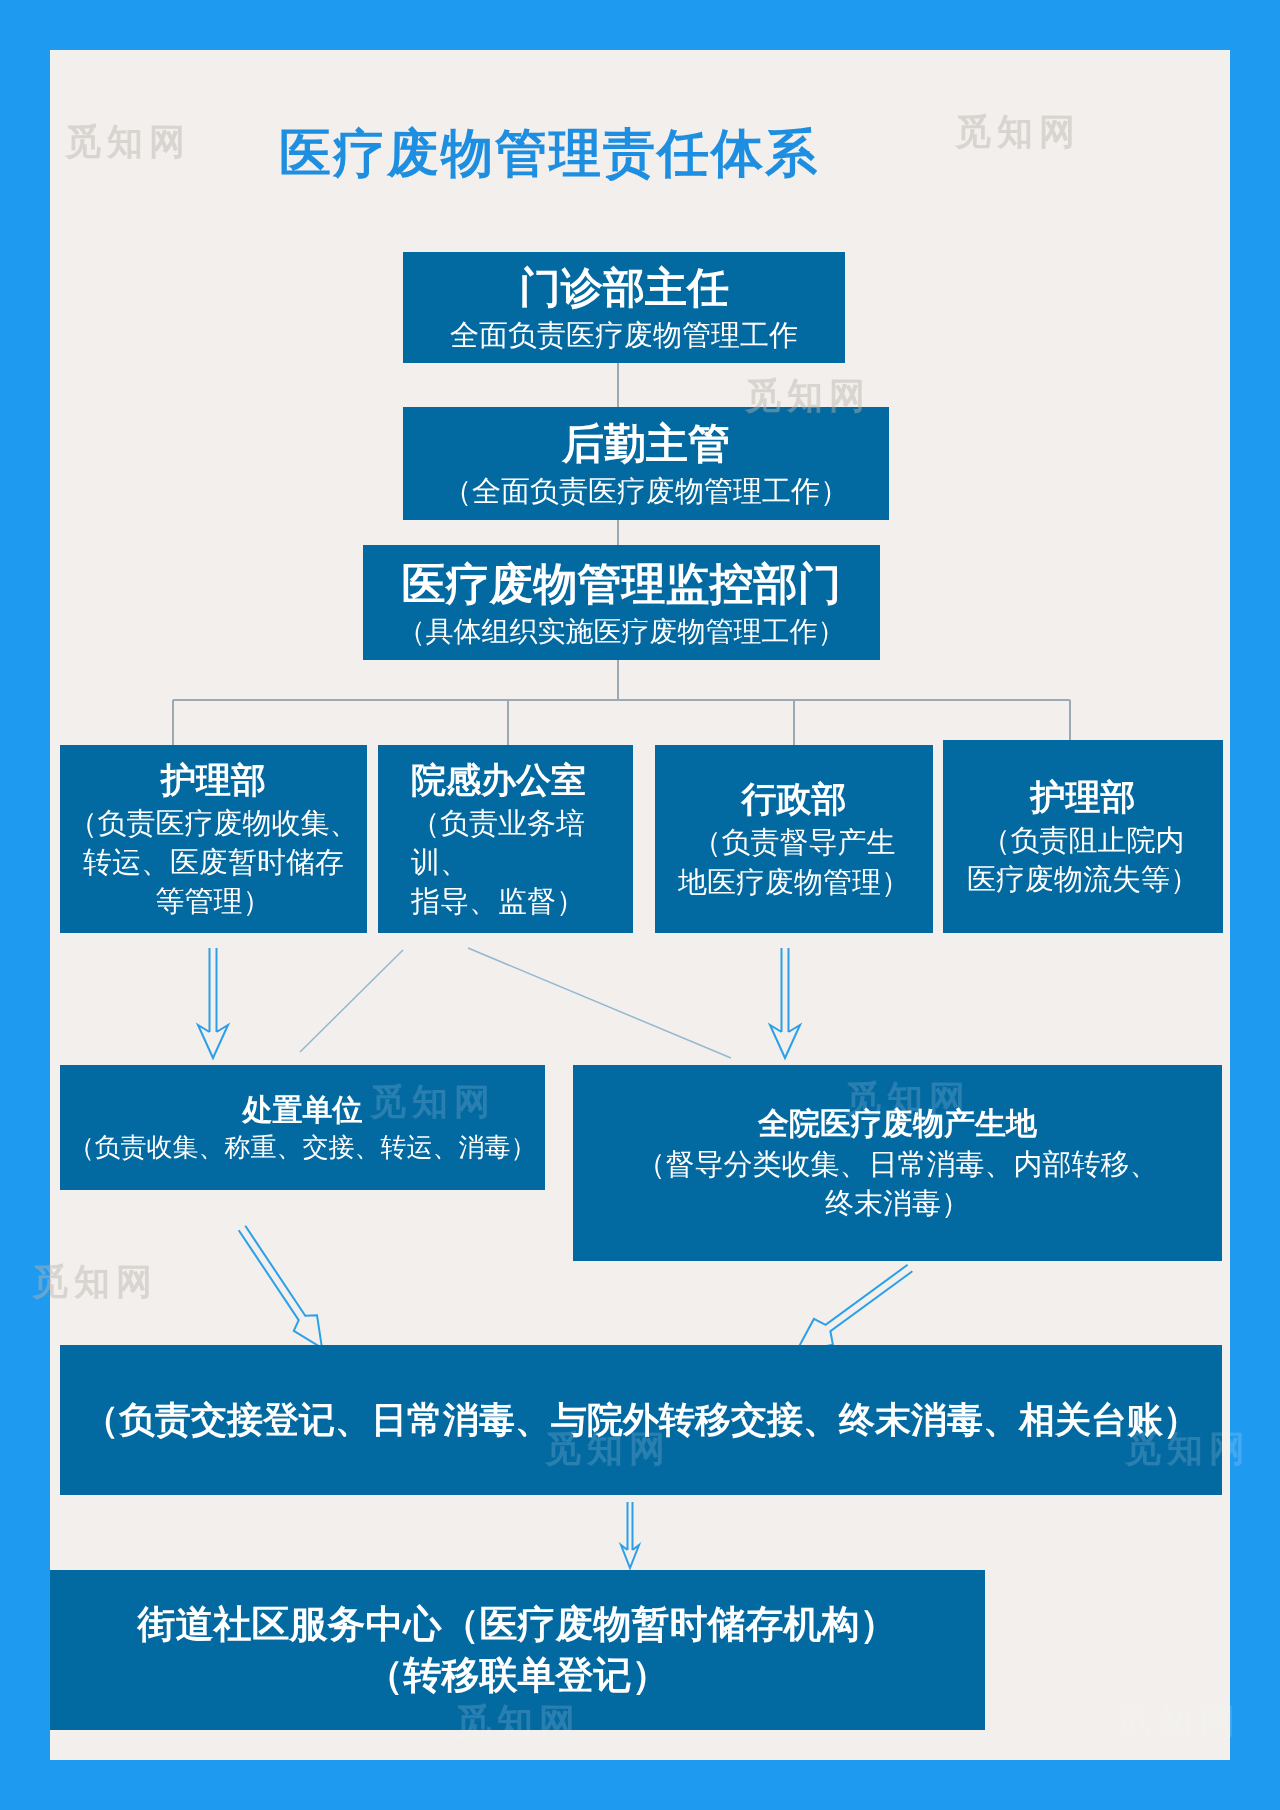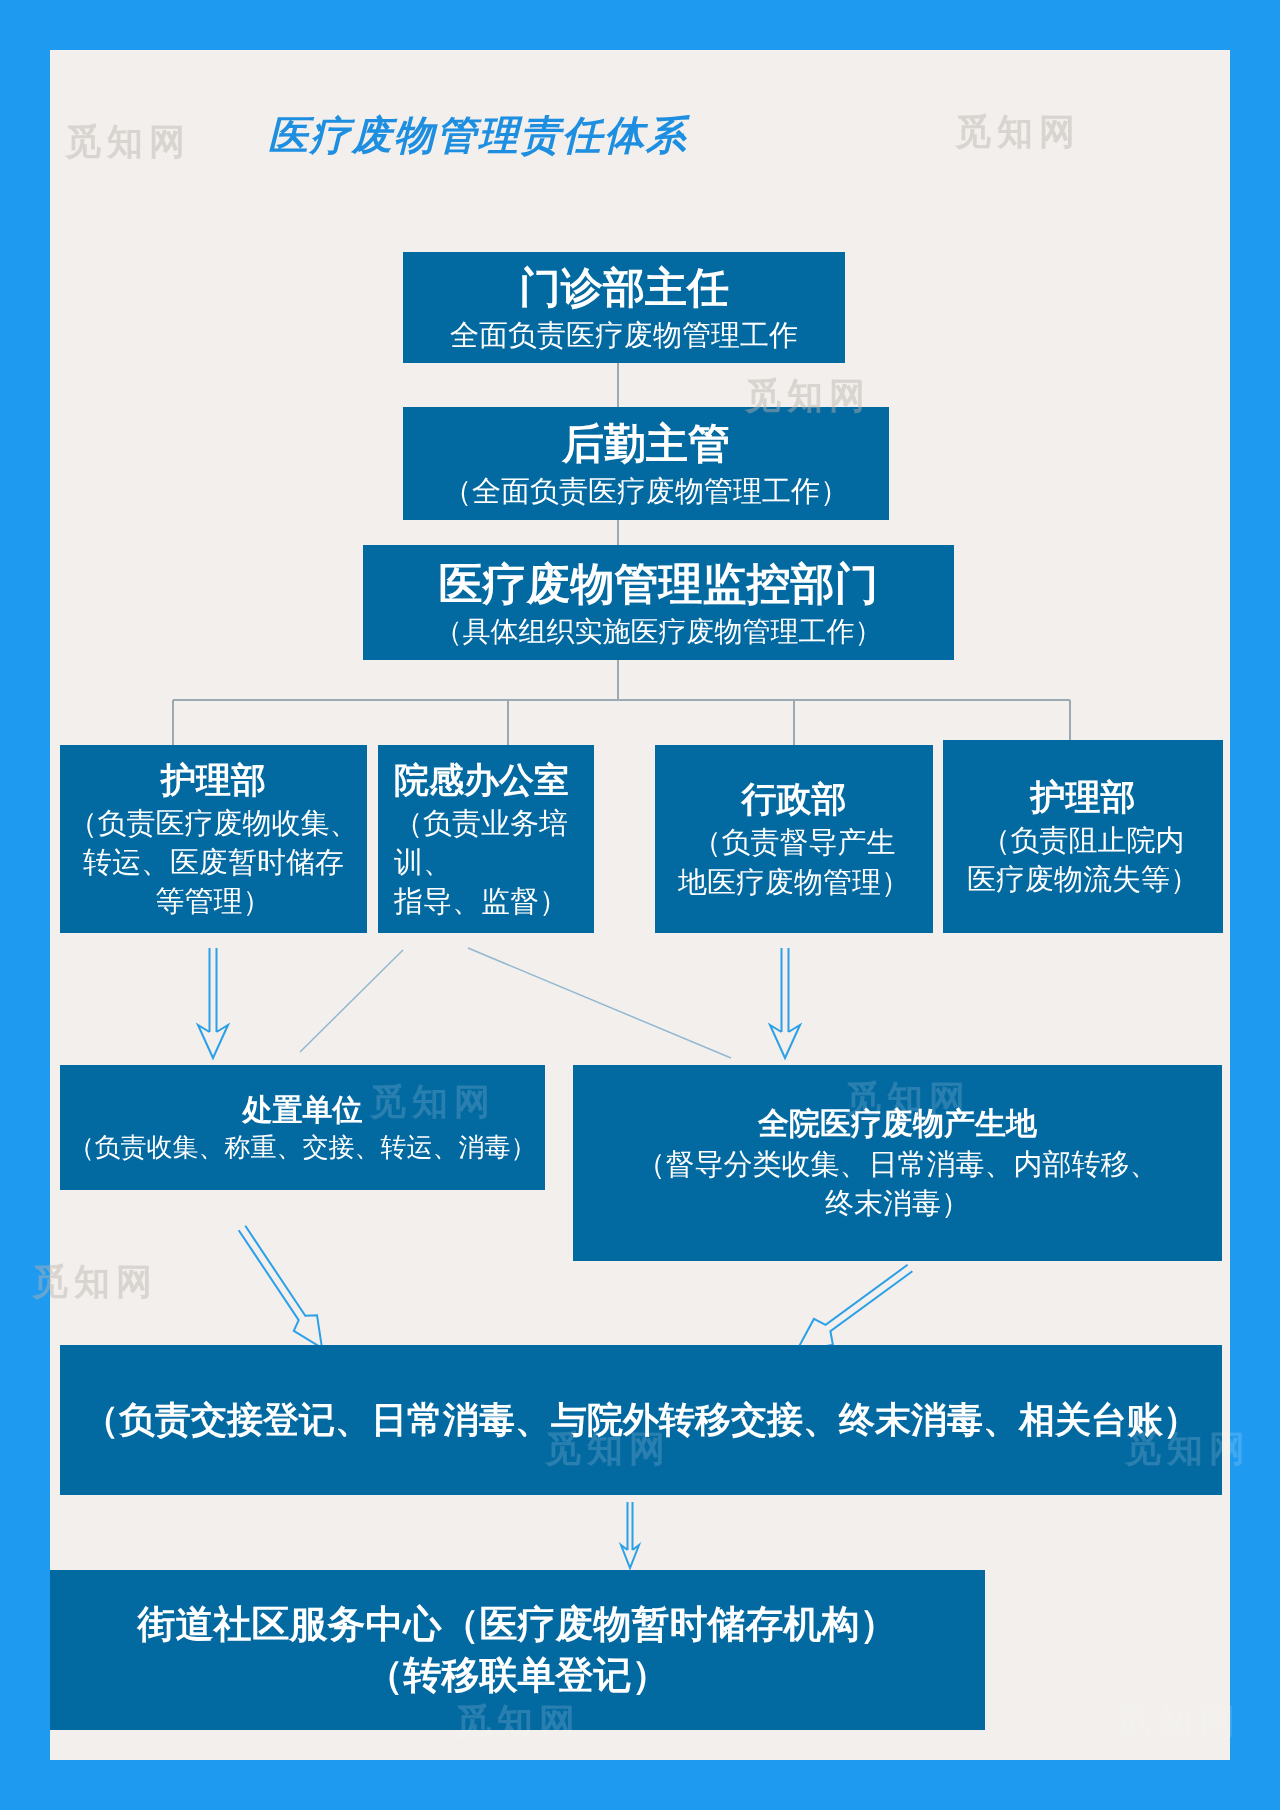--- a/index.html
+++ b/index.html
@@ -10,44 +10,44 @@
     font-family:"DejaVu Sans", sans-serif;
     overflow:hidden;
     margin:0 auto;
   }
   .canvas{
     position:absolute;left:50px;top:50px;
     width:1180px;height:1710px;
     background:#F2EFEC;
   }
   .title{
-    position:absolute;left:218px;top:58px;margin:0;
-    font-size:40px;font-weight:bold;letter-spacing:2px;
-    color:#1E8FE0;white-space:nowrap;font-style:italic;
+    position:absolute;left:218px;top:58px;margin:11px;
+    font-size:52px;font-weight:bold;letter-spacing:2px;
+    color:#1E8FE0;white-space:nowrap;
   }
   svg.lines{position:absolute;left:0;top:0;width:1180px;height:1710px;}
   .node{
     position:absolute;
     background:#0369a1;color:#ffffff;
     display:flex;flex-direction:column;
     align-items:center;justify-content:center;
     text-align:center;line-height:1.35;
     box-sizing:border-box;padding:6px 8px;
   }
   .nt{font-weight:bold;}
   .ns{white-space:pre-line;}
   
   #n1{left:353px;top:202px;width:442px;height:111px}
   #n1 .nt{font-size:42px}  #n1 .ns{font-size:29px}
   #n2{left:353px;top:357px;width:486px;height:113px}
   #n2 .nt{font-size:42px}  #n2 .ns{font-size:29px}
-  #n3{left:313px;top:495px;width:591px;height:115px}
+  #n3{left:313px;top:495px;width:517px;height:115px}
   #n3 .nt{font-size:44px}  #n3 .ns{font-size:28px}
   #n4{left:10px;top:695px;width:307px;height:188px}
-  #n5{left:328px;top:695px;width:216px;height:188px;align-items:flex-start;text-align:left;padding-left:16px}
+  #n5{left:328px;top:695px;width:255px;height:188px;align-items:flex-start;text-align:left;padding-left:33px}
   #n6{left:605px;top:695px;width:278px;height:188px}
   #n7{left:893px;top:690px;width:280px;height:193px}
   #n4 .nt,#n5 .nt,#n6 .nt,#n7 .nt{font-size:35px}
   #n4 .ns,#n5 .ns,#n6 .ns,#n7 .ns{font-size:29px}
   #n8{left:10px;top:1015px;width:485px;height:125px}
   #n8 .nt{font-size:30px}  #n8 .ns{font-size:26px;white-space:nowrap}
   #n9{left:523px;top:1015px;width:649px;height:196px}
   #n9 .nt{font-size:31px}  #n9 .ns{font-size:29px}
   #n10{left:10px;top:1295px;width:1162px;height:150px}
   #n10 .nt{font-size:38px} #n10 .ns{font-size:36px;font-weight:600;white-space:nowrap}

